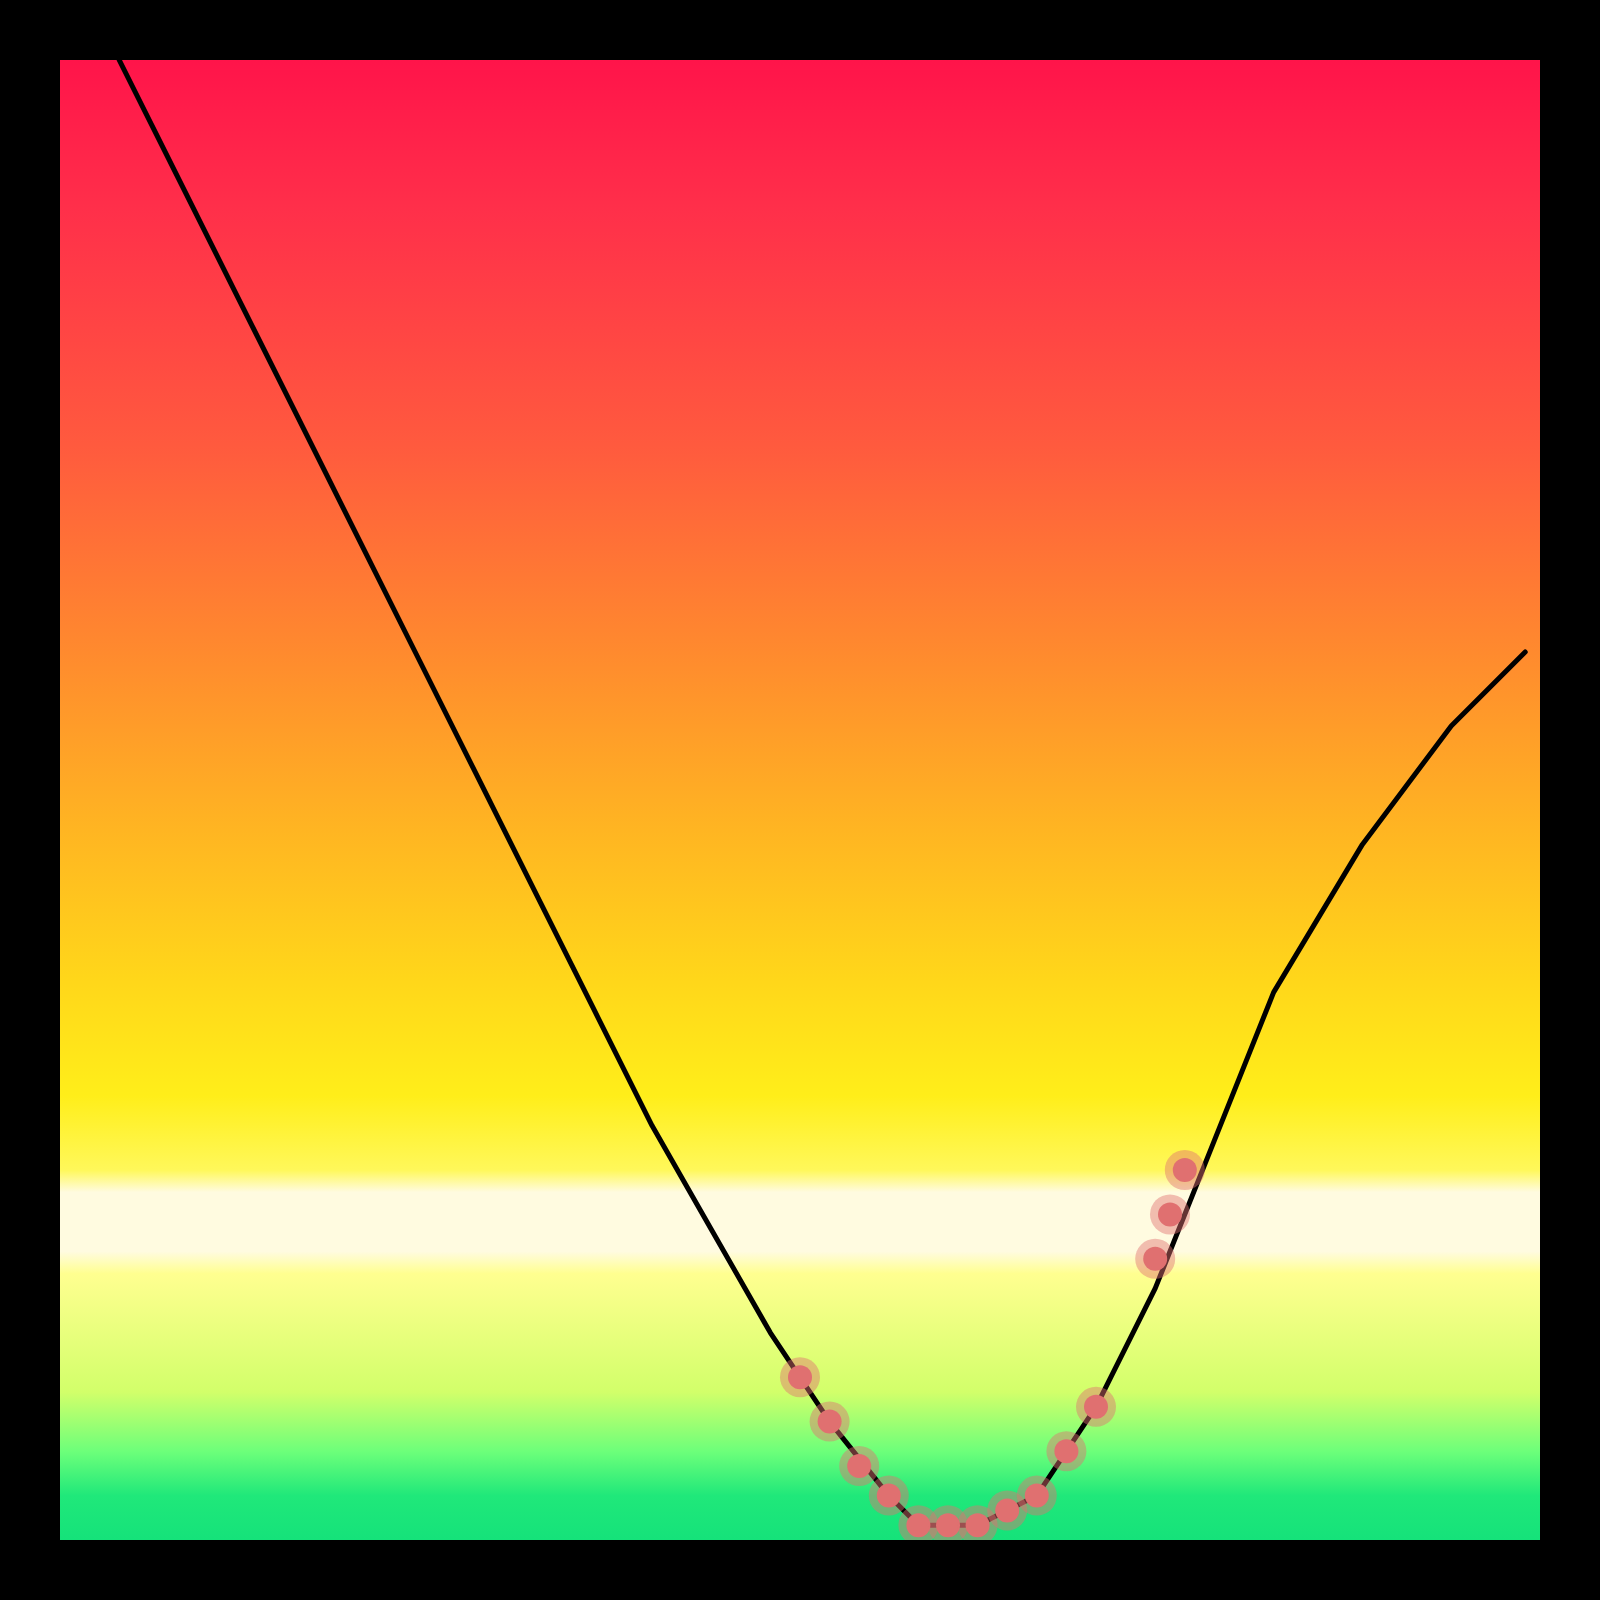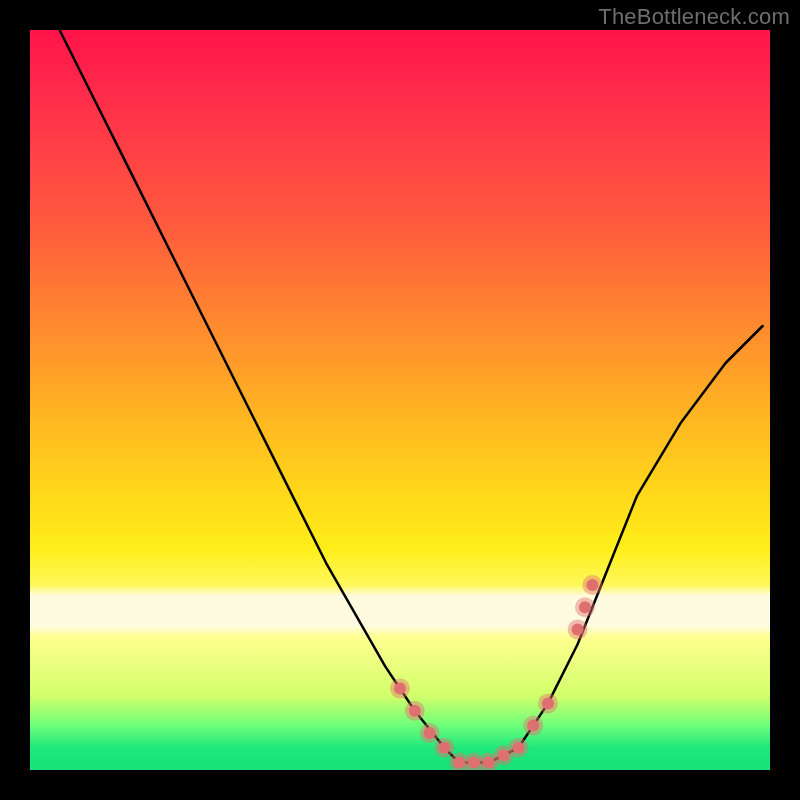--- a/index.html
+++ b/index.html
@@ -55,21 +55,20 @@
     font-size: 22px;
     font-weight: 500;
     letter-spacing: 0.2px;
     user-select: none;
   }
 </style>
 </head>
 <body>
 
 <div class="frame">
-  <div class="watermark">TheBottleneck.com</div>
 
   <div class="plot">
     <svg class="curve" width="740" height="740" viewBox="0 0 740 740">
       <g id="curve-group">
           <path d="M29.6 0.0 L59.2 59.2 L88.8 118.4 L118.4 177.6 L148.0 236.8 L177.6 296.0 L207.2 355.2 L236.8 414.4 L266.4 473.6 L296.0 532.8 L325.6 584.6 L355.2 636.4 L384.8 680.8 L414.4 717.8 L429.2 732.6 L458.8 732.6 L488.4 717.8 L518.0 673.4 L547.6 614.2 L577.2 540.2 L606.8 466.2 L651.2 392.2 L695.6 333.0 L732.6 296.0" fill="none" stroke="#000000" stroke-width="2.5" stroke-linecap="round" stroke-linejoin="round"></path>
         </g>
       <g id="marker-group">
           <circle cx="370" cy="658.6" r="10" fill="rgba(224,112,112,0.45)"></circle>
           <circle cx="370" cy="658.6" r="6" fill="#e07070"></circle>
           <circle cx="384.8" cy="680.8" r="10" fill="rgba(224,112,112,0.45)"></circle>

